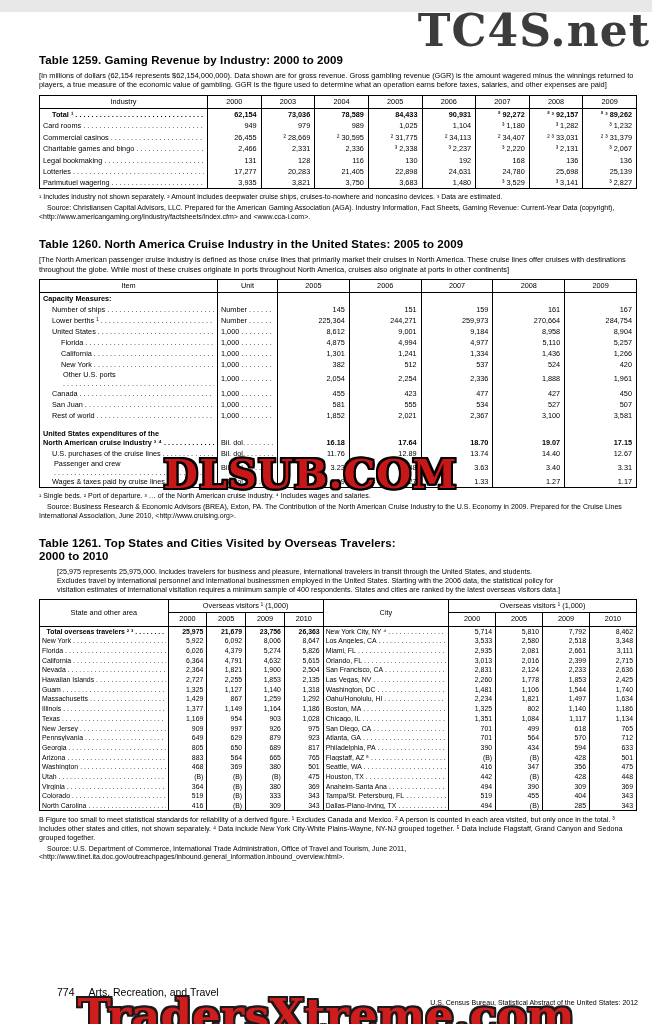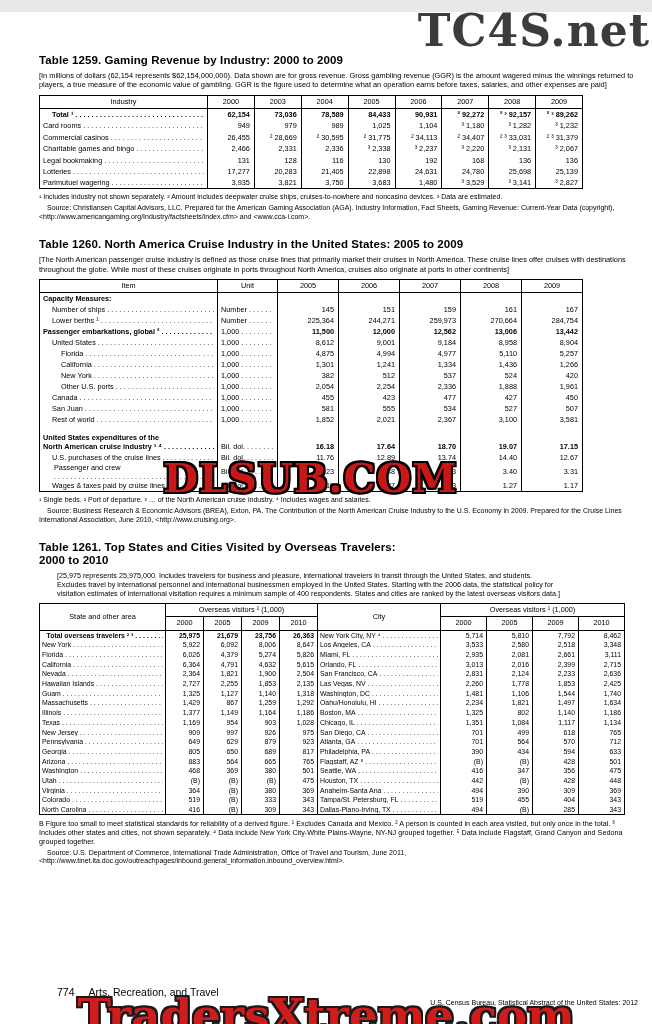--- a/index.html
+++ b/index.html
@@ -4,21 +4,21 @@
 <style>
   * { margin:0; padding:0; box-sizing:border-box; }
   html,body { background:#e8e8e8; }
   body { font-family:"Liberation Sans", sans-serif; color:#000; }
   .page {
     position:relative; width:652px; height:1024px; background:#ffffff;
     margin:12px auto; overflow:hidden; padding:42px 10px 0 39px;
   }
   .tbl-title { font-size:11.5px; font-weight:bold; letter-spacing:.1px; margin-bottom:5px; }
   .note { font-size:7.4px; line-height:1.25; margin-bottom:5px; }
-  table { border-collapse:collapse; width:544px; table-layout:fixed; }
+  table { border-collapse:collapse; width:598px; table-layout:fixed; }
   .grid { border:1px solid #000; }
   th { font-size:7.3px; font-weight:normal; border:1px solid #000; padding:2px 1px; text-align:center; vertical-align:middle; line-height:1.15; }
   td { font-size:7.3px; border-left:1px solid #000; border-right:1px solid #000; padding:0 3px; height:11.5px; vertical-align:middle; }
   .num { text-align:right; padding-right:4px; white-space:nowrap; }
   .b { font-weight:bold; }
   .lead { display:flex; align-items:baseline; overflow:hidden; }
   .lead .t { white-space:nowrap; }
   .dots { flex:1; overflow:hidden; white-space:nowrap; margin-left:2px; }
   .dots::before { content:". . . . . . . . . . . . . . . . . . . . . . . . . . . . . . . . . . . . . . . . . . . . . . . . . ."; }
   .l1 { white-space:nowrap; }
@@ -287,39 +287,20 @@
                 <span class="dots"></span>
               </div>
             </td>
             <td class="num">225,364</td>
             <td class="num">244,271</td>
             <td class="num">259,973</td>
             <td class="num">270,664</td>
             <td class="num">284,754</td>
           </tr>
           <tr>
-            <td class="lbl b">
-              <div class="lead">
-                <span class="t">Passenger embarkations, global ²</span>
-                <span class="dots"></span>
-              </div>
-            </td>
-            <td class="lbl">
-              <div class="lead">
-                <span class="t">1,000</span>
-                <span class="dots"></span>
-              </div>
-            </td>
-            <td class="num b">11,500</td>
-            <td class="num b">12,000</td>
-            <td class="num b">12,562</td>
-            <td class="num b">13,006</td>
-            <td class="num b">13,442</td>
-          </tr>
-          <tr>
             <td class="lbl">
               <div class="lead" style="padding-left: 9px;">
                 <span class="t">United States</span>
                 <span class="dots"></span>
               </div>
             </td>
             <td class="lbl">
               <div class="lead">
                 <span class="t">1,000</span>
                 <span class="dots"></span>
@@ -383,21 +364,21 @@
               </div>
             </td>
             <td class="num">382</td>
             <td class="num">512</td>
             <td class="num">537</td>
             <td class="num">524</td>
             <td class="num">420</td>
           </tr>
           <tr>
             <td class="lbl">
-              <div class="lead" style="padding-left: 18px;">
+              <div class="lead" style="padding-left: 18px; flex-direction: column;">
                 <span class="t">Other U.S. ports</span>
                 <span class="dots"></span>
               </div>
             </td>
             <td class="lbl">
               <div class="lead">
                 <span class="t">1,000</span>
                 <span class="dots"></span>
               </div>
             </td>

